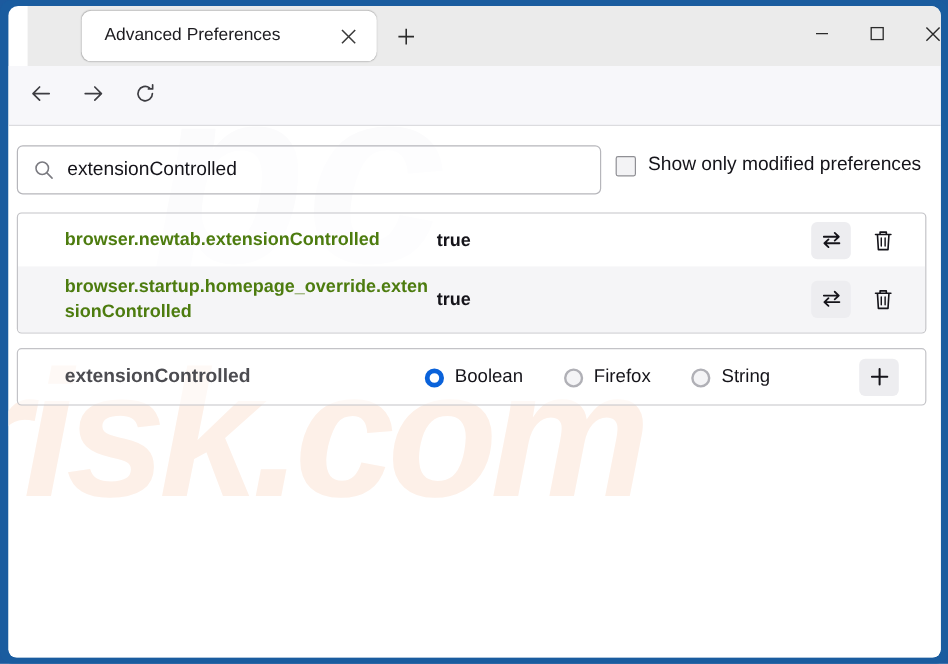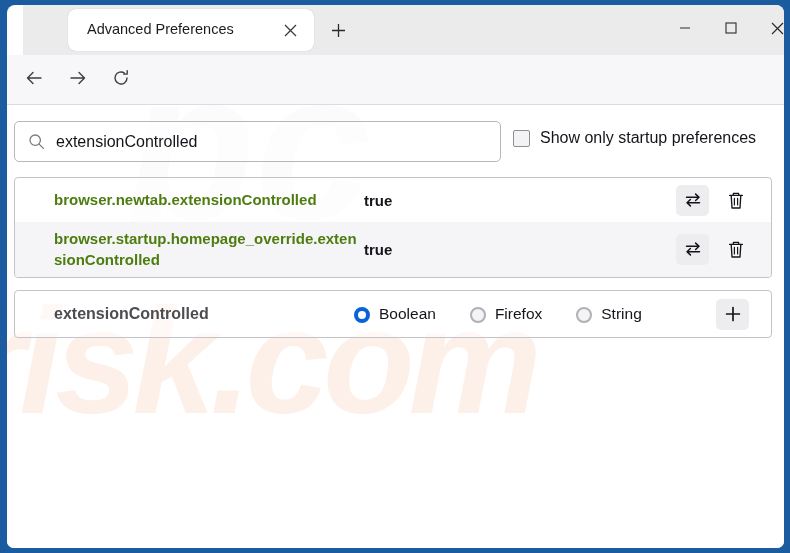--- a/index.html
+++ b/index.html
@@ -440,21 +440,21 @@
           <svg width="17" height="17" viewBox="0 0 17 17" aria-hidden="true">
             <circle cx="7.2" cy="7.2" r="5.2" stroke="currentColor" stroke-width="1.3" fill="none"></circle>
             <path d="M11.1 11.1 L15.4 15.4" stroke="currentColor" stroke-width="1.3" stroke-linecap="round"></path>
           </svg>
         </span>
         <span id="search-value">extensionControlled</span>
       </div>
 
       <div id="modified-wrap">
         <span id="modified-box"></span>
-        <span id="modified-label">Show only startup preferences</span>
+        <span id="modified-label">Show only modified preferences</span>
       </div>
 
       <div id="pref-list">
 
         <div class="pref-row">
           <div class="pref-name">browser.newtab.extensionControlled</div>
           <div class="pref-value">true</div>
           <div class="pref-actions">
             <div class="btn-toggle">
               <svg width="18" height="18" viewBox="0 0 18 18" aria-hidden="true">

